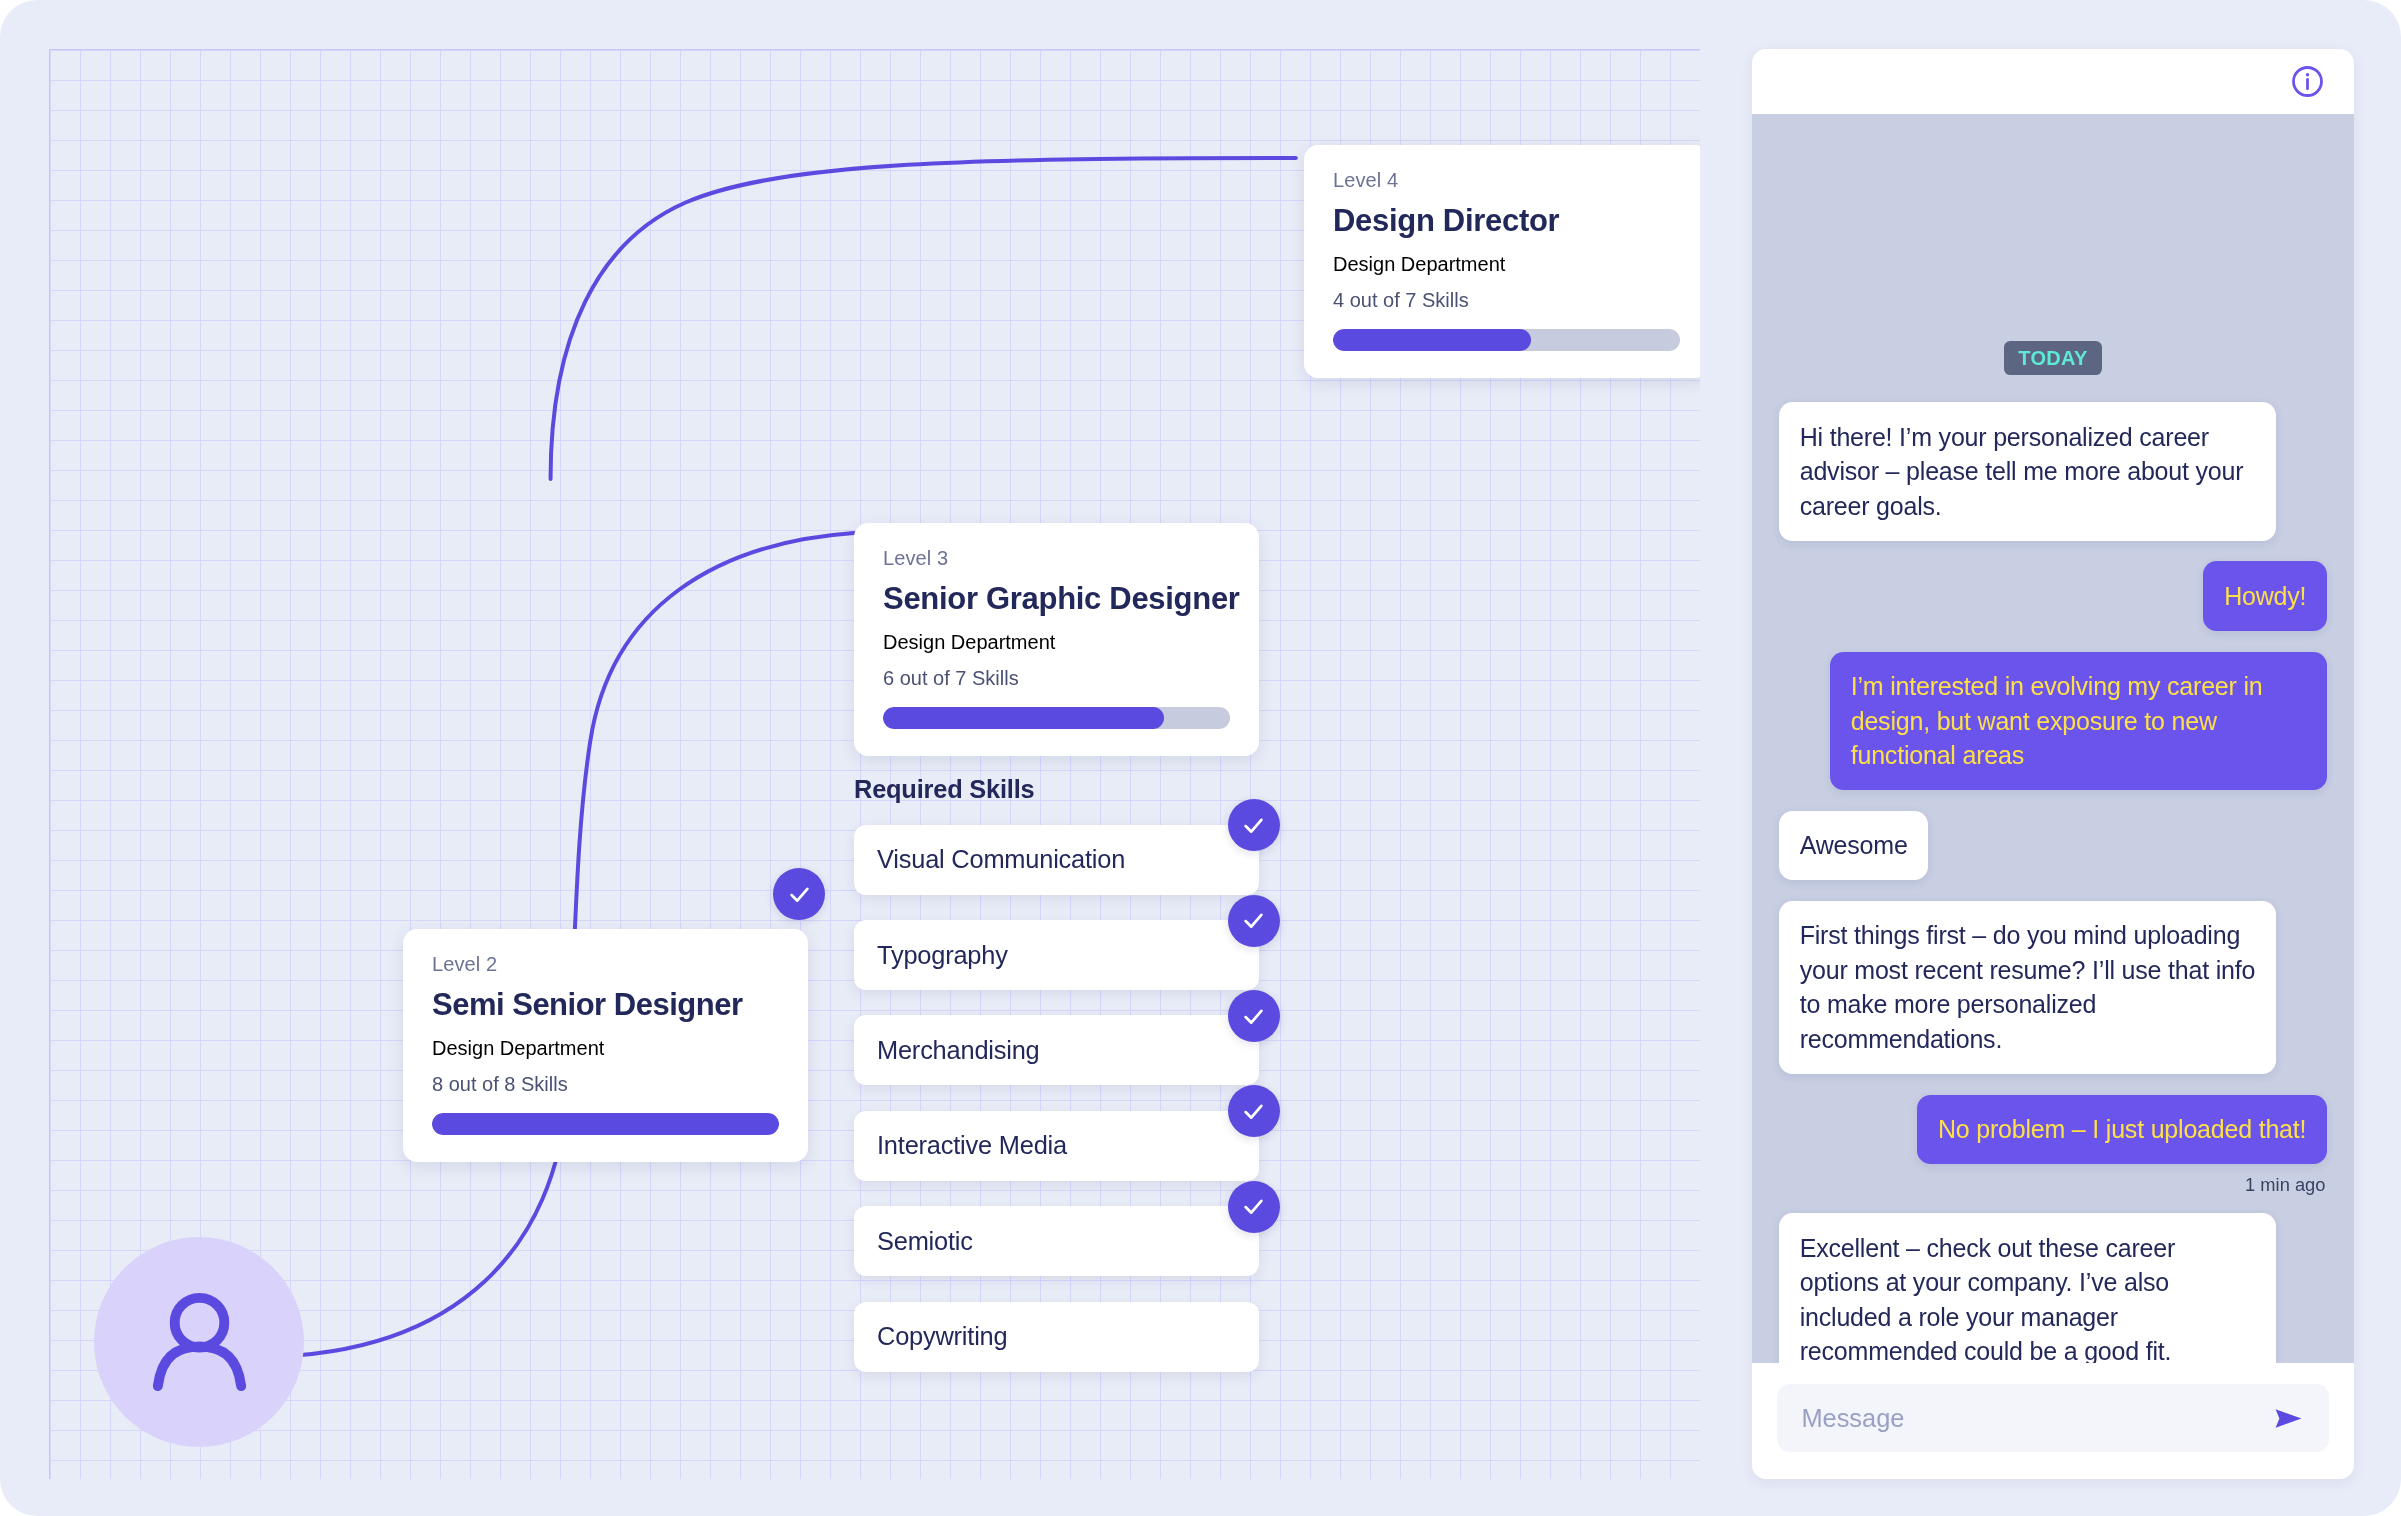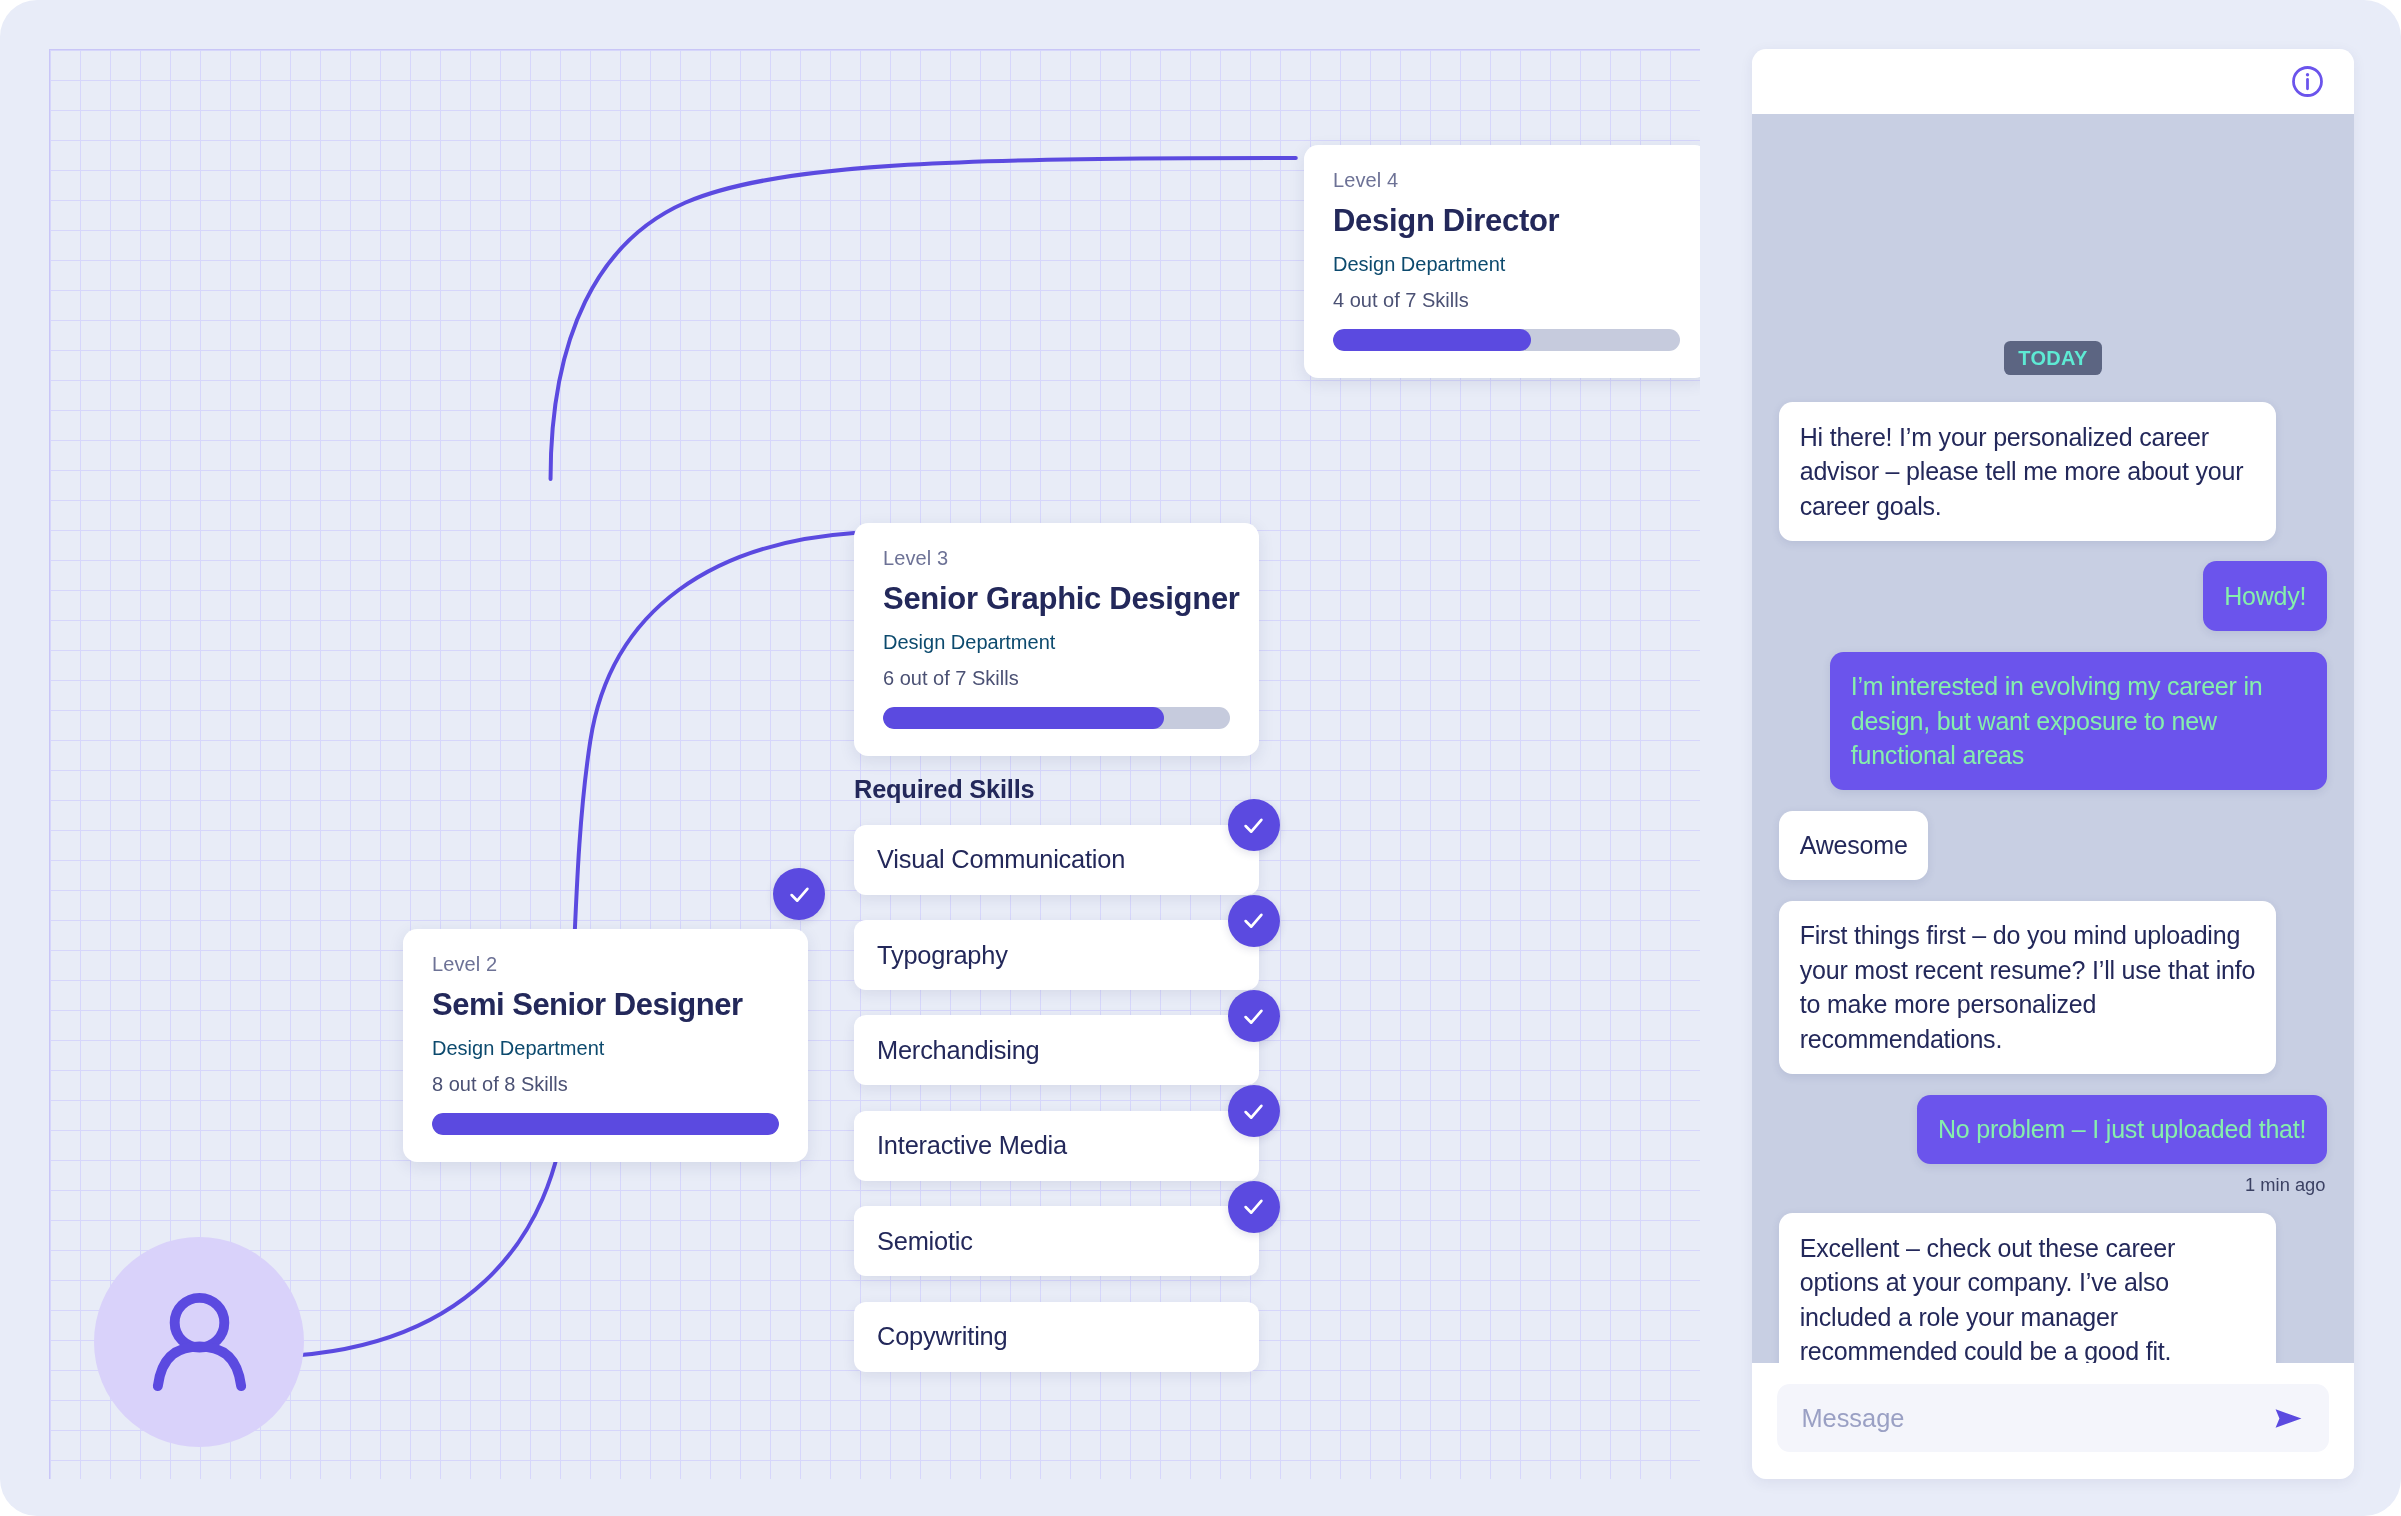--- a/index.html
+++ b/index.html
@@ -73,21 +73,21 @@
   .role-title {
     font-size: 31px;
     font-weight: 700;
     color: #23285a;
     letter-spacing: -0.3px;
     margin-bottom: 14.3px;
     white-space: nowrap;
   }
   .role-dept {
     font-size: 20px;
-    color: #0c4a6e;
+    color: #000000;
     margin-bottom: 12.7px;
   }
   .role-skills {
     font-size: 20px;
     color: #4b5174;
     margin-bottom: 17.5px;
   }
   .progress-track {
     height: 21.5px;
     background: #c6cbdd;
@@ -226,21 +226,21 @@
   .bubble {
     max-width: 497px;
     border-radius: 13.5px;
     padding: 17.5px 20.7px;
     font-size: 25px;
     line-height: 1.38;
     letter-spacing: -0.2px;
     box-shadow: 0 2.4px 8px rgba(40, 46, 104, 0.10);
   }
   .bubble.bot  { background: #ffffff; color: #23285a; }
-  .bubble.user { background: #6b54ec; color: #86efac; }
+  .bubble.user { background: #6b54ec; color: #fde047; }
 
   .timestamp {
     font-size: 18.3px;
     color: #3b4163;
     margin: -11px 1.6px 17.5px 1.6px;
   }
   .timestamp.right { text-align: right; }
 
   #chat-footer {
     background: #ffffff;

